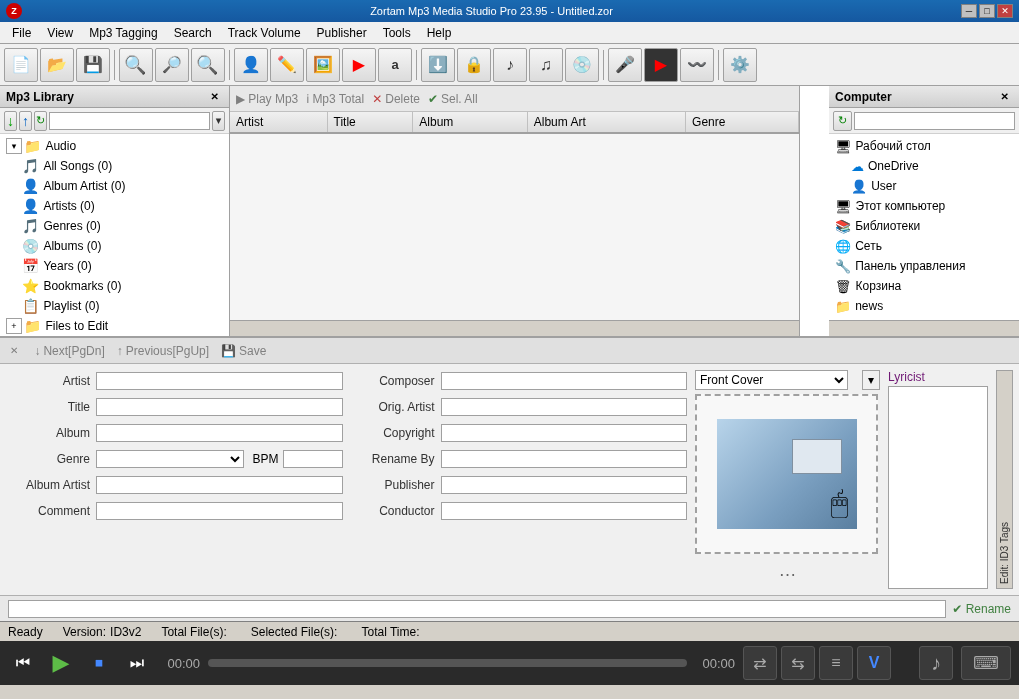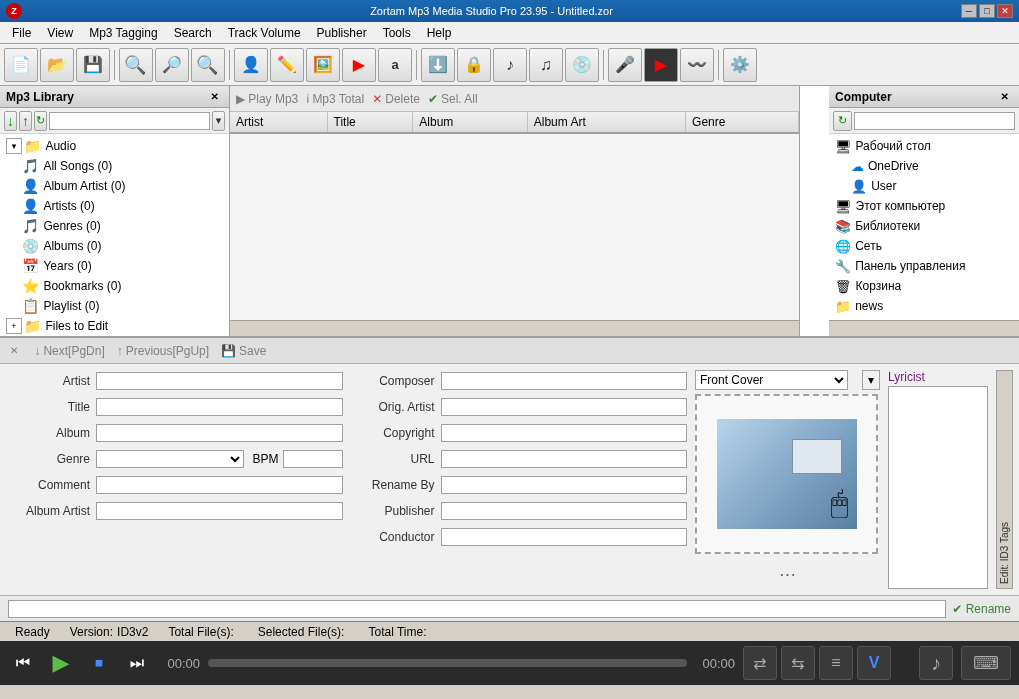--- a/index.html
+++ b/index.html
@@ -257,21 +257,21 @@
     }
     .rename-input { flex: 1; height: 18px; border: 1px solid #a0a0a0; background: white; padding: 0 2px; }
 
     
     .status-bar {
       background: #d4d0c8;
       border-top: 1px solid #808080;
       height: 20px;
       display: flex;
       align-items: center;
-      padding: 0 15px;
+      padding: 0 8px;
       gap: 20px;
       font-size: 11px;
     }
     .status-item { display: flex; gap: 4px; }
 
     
     .player-bar {
       background: #2a2a2a;
       height: 44px;
       display: flex;
@@ -564,44 +564,40 @@
       </div>
       <div class="field-row">
         <span class="field-label">Genre</span>
         <select class="field-select">
           <option></option>
         </select>
         <span style="margin-left:8px;margin-right:4px;">BPM</span>
         <input class="field-input-sm" type="text" style="">
       </div>
       <div class="field-row">
+        <span class="field-label">Album Artist</span>
+        <input class="field-input" type="text" style="">
+      </div>
+      <div class="field-row">
         <span class="field-label">Comment</span>
         <input class="field-input" type="text" style="">
       </div>
-      <div class="field-row">
-        <span class="field-label">Album Artist</span>
-        <input class="field-input" type="text" style="">
-      </div>
     </div>
 
     <div class="tag-right">
       <div class="field-row">
         <span class="field-label">Composer</span>
         <input class="field-input" type="text" style="">
       </div>
       <div class="field-row">
         <span class="field-label">Orig. Artist</span>
         <input class="field-input" type="text" style="">
       </div>
       <div class="field-row">
         <span class="field-label">Copyright</span>
-        <input class="field-input" type="text" style="">
-      </div>
-      <div class="field-row">
-        <span class="field-label">URL</span>
         <input class="field-input" type="text" style="">
       </div>
       <div class="field-row">
         <span class="field-label">Rename By</span>
         <input class="field-input" type="text" style="">
       </div>
       <div class="field-row">
         <span class="field-label">Publisher</span>
         <input class="field-input" type="text" style="">
       </div>

